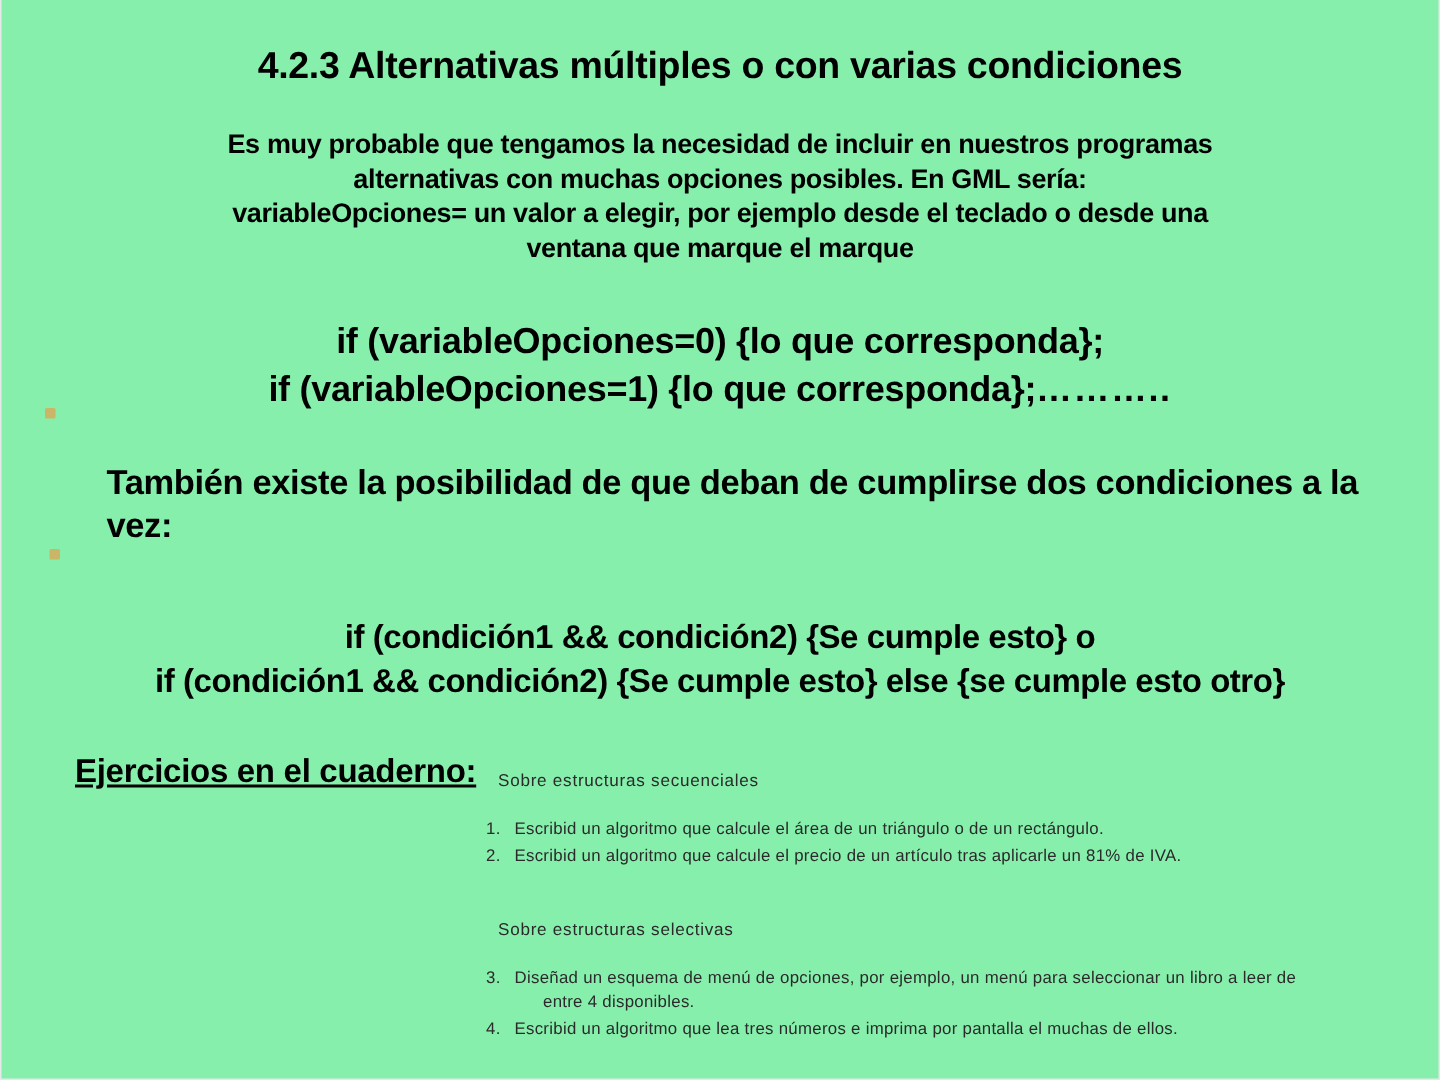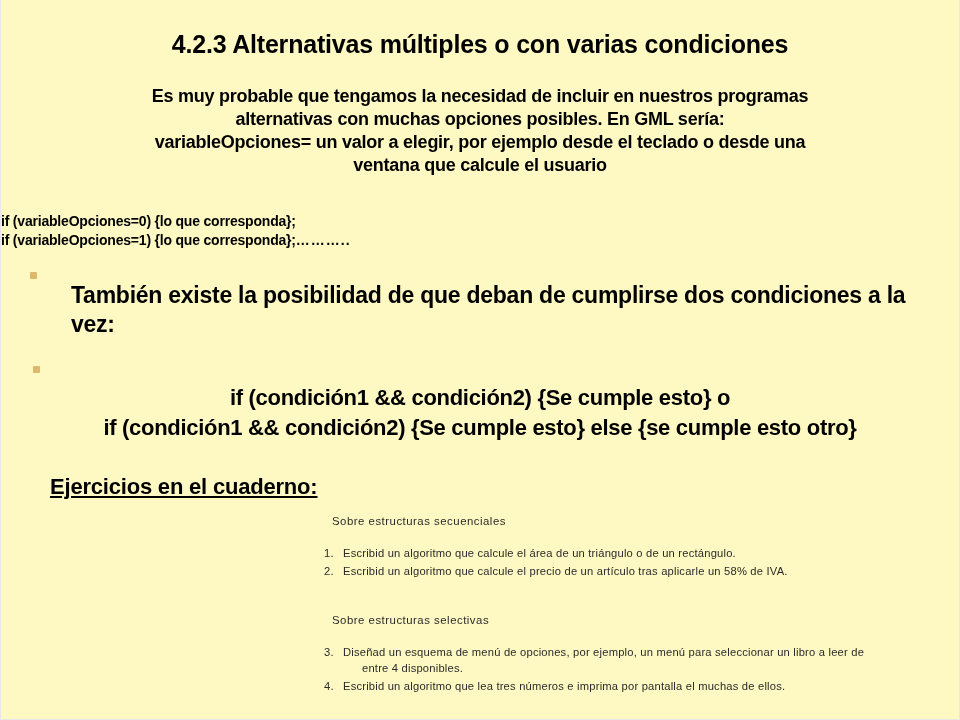--- a/index.html
+++ b/index.html
@@ -14,21 +14,21 @@
     overflow: hidden;
     font-family: "Liberation Sans", sans-serif;
     color: #000000;
   }
 
   .slide {
     position: relative;
     width: 960px;
     height: 720px;
     box-sizing: border-box;
-    background: #fef9c3;
+    background: #86efac;
     border-left: 1px solid #e8e8ea;
     border-right: 1px solid #e8e8ea;
     border-bottom: 1px solid #e8e8ea;
     overflow: hidden;
   }
 
   
   .margin-mark {
     position: absolute;
     width: 7px;
@@ -57,22 +57,22 @@
     font-weight: bold;
     line-height: 1.27;
     margin: 0;
     padding-top: 26px;
     padding-left: 52px;
     padding-right: 52px;
     letter-spacing: -0.25px;
   }
 
   .code-block {
-    text-align: left;
-    font-size: 14px;
+    text-align: center;
+    font-size: 24px;
     font-weight: bold;
     line-height: 1.33;
     margin: 0;
     padding-top: 36px;
     letter-spacing: -0.2px;
   }
 
   .code-block .dots {
     font-weight: bold;
     letter-spacing: 1px;
@@ -149,21 +149,21 @@
 
   <div class="margin-mark m1"></div>
   <div class="margin-mark m2"></div>
 
   <h1 class="title">4.2.3 Alternativas múltiples o con varias condiciones</h1>
 
   <p class="intro">
     <span>Es muy probable que tengamos la necesidad de incluir en nuestros programas</span><br>
     <span>alternativas con muchas opciones posibles. En GML sería:</span><br>
     <span>variableOpciones= un valor a elegir, por ejemplo desde el teclado o desde una</span><br>
-    <span>ventana que calcule el usuario</span>
+    <span>ventana que marque el marque</span>
   </p>
 
   <p class="code-block">
     <span>if (variableOpciones=0)  {lo que corresponda};</span><br>
     <span>if (variableOpciones=1) {lo que corresponda};</span><span class="dots">………..</span>
   </p>
 
   <p class="para2">
     <span>También existe la posibilidad de que deban de cumplirse dos condiciones a la</span><br>
     <span>vez:</span>
@@ -178,21 +178,21 @@
 
   <div class="worksheet">
 
     <div class="ws-subhead">Sobre estructuras secuenciales</div>
 
     <ul class="ws-list">
       <li>
         <span class="num">1.</span><span>Escribid un algoritmo que calcule el área de un triángulo o de un rectángulo.</span>
       </li>
       <li>
-        <span class="num">2.</span><span>Escribid un algoritmo que calcule el precio de un artículo tras aplicarle un 58% de IVA.</span>
+        <span class="num">2.</span><span>Escribid un algoritmo que calcule el precio de un artículo tras aplicarle un 81% de IVA.</span>
       </li>
     </ul>
 
     <div class="ws-gap"></div>
 
     <div class="ws-subhead">Sobre estructuras selectivas</div>
 
     <ul class="ws-list">
       <li>
         <span class="num">3.</span><span>Diseñad un esquema de menú de opciones, por ejemplo, un menú para seleccionar un libro a leer de</span>

